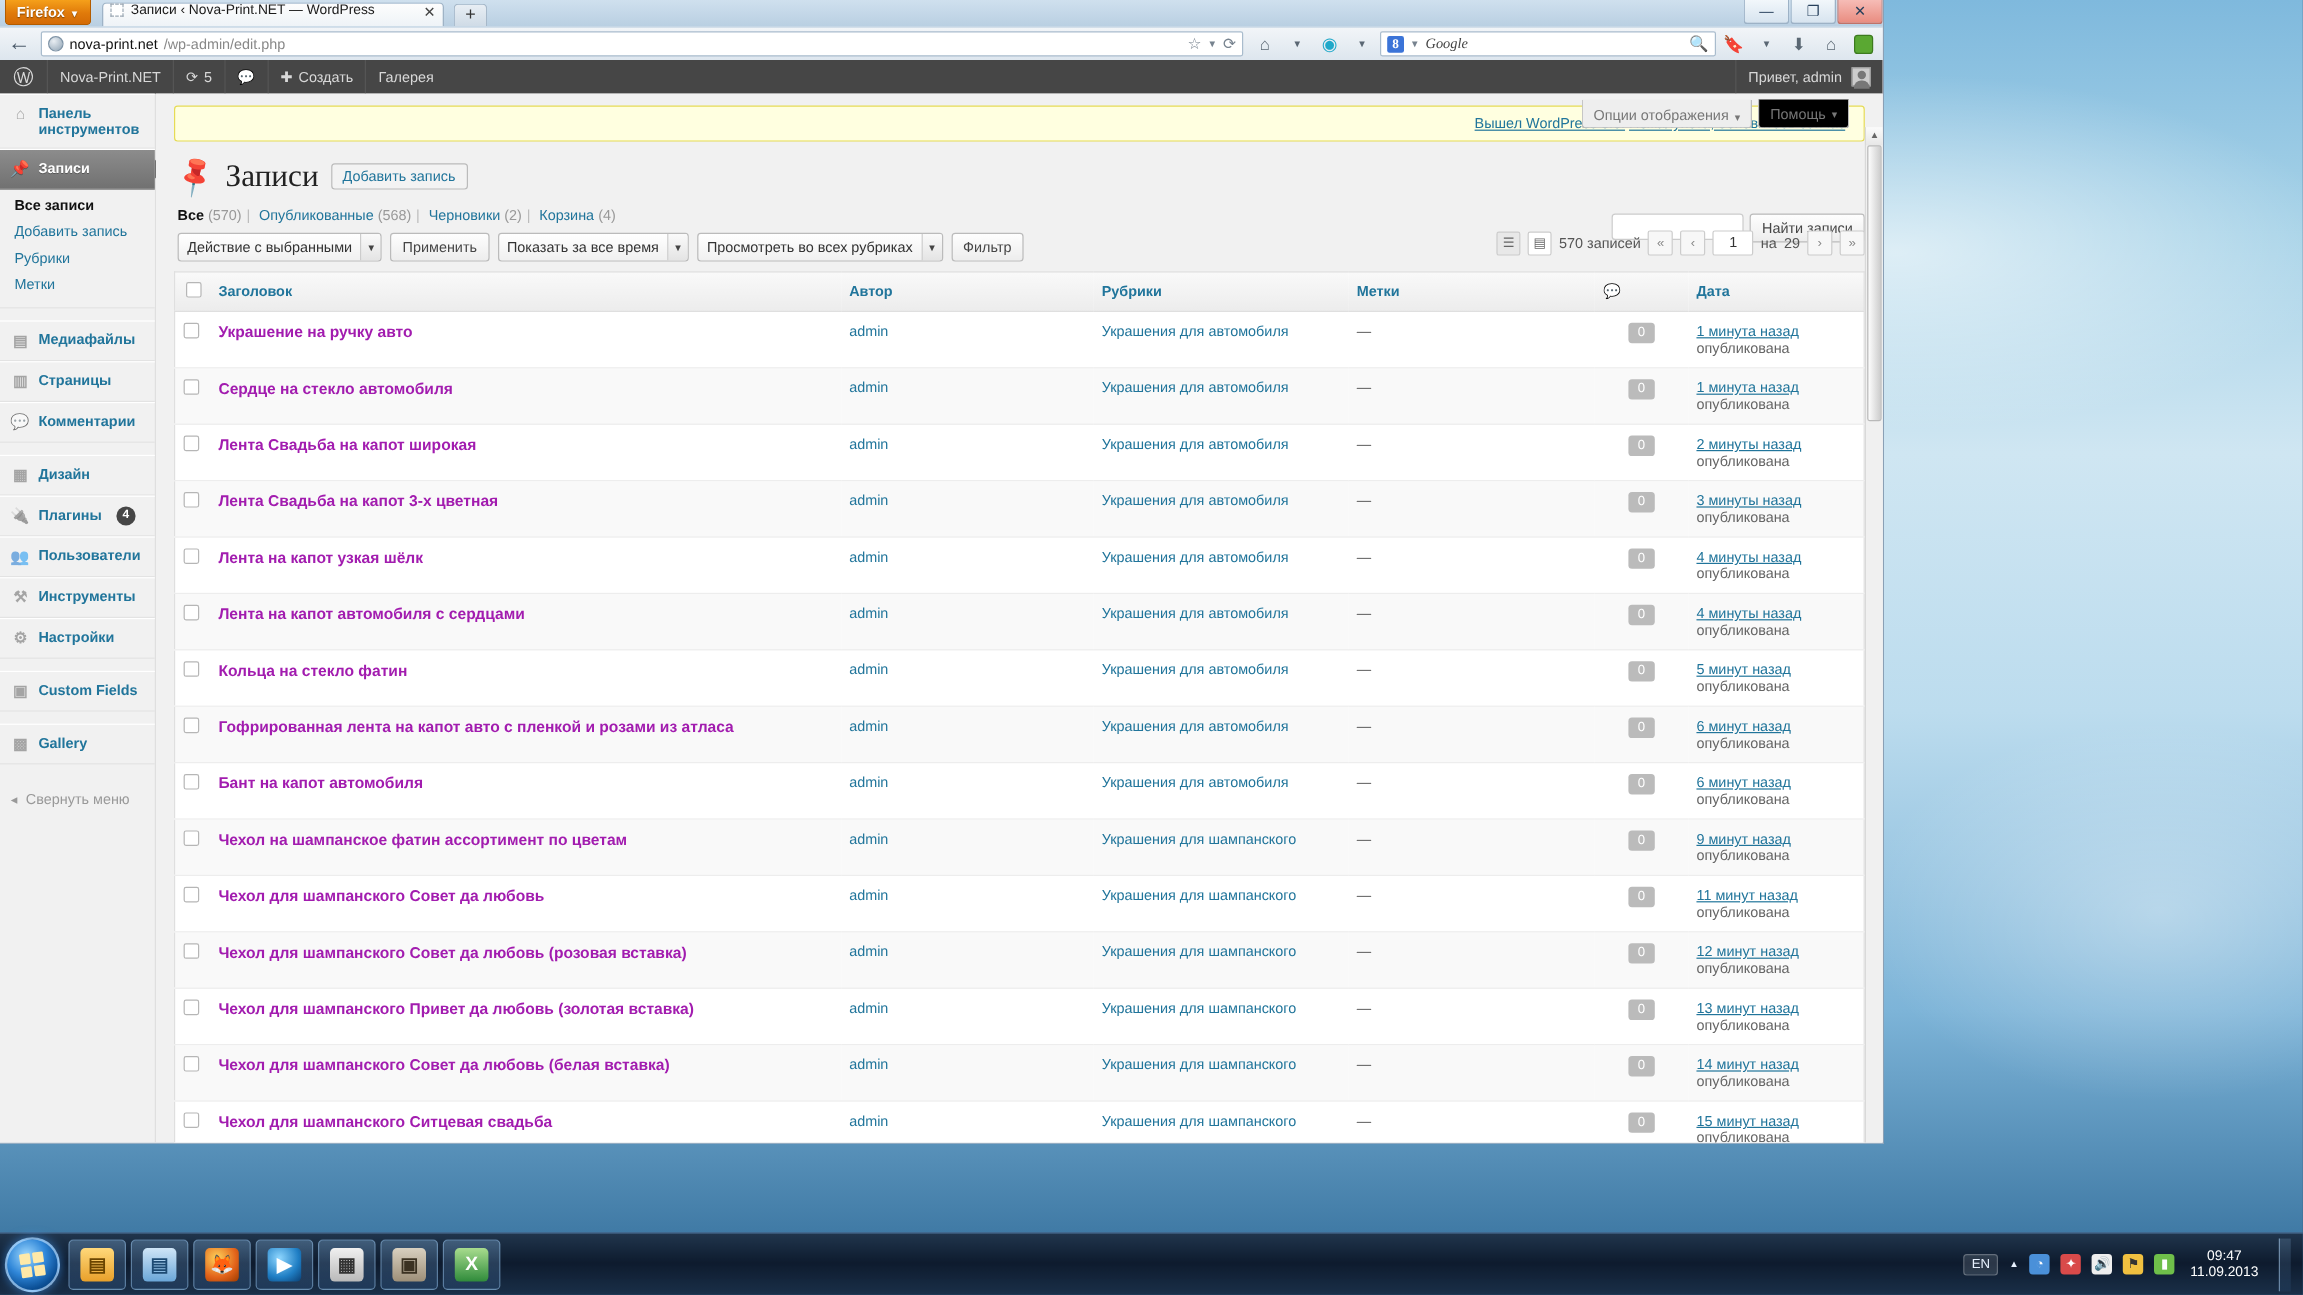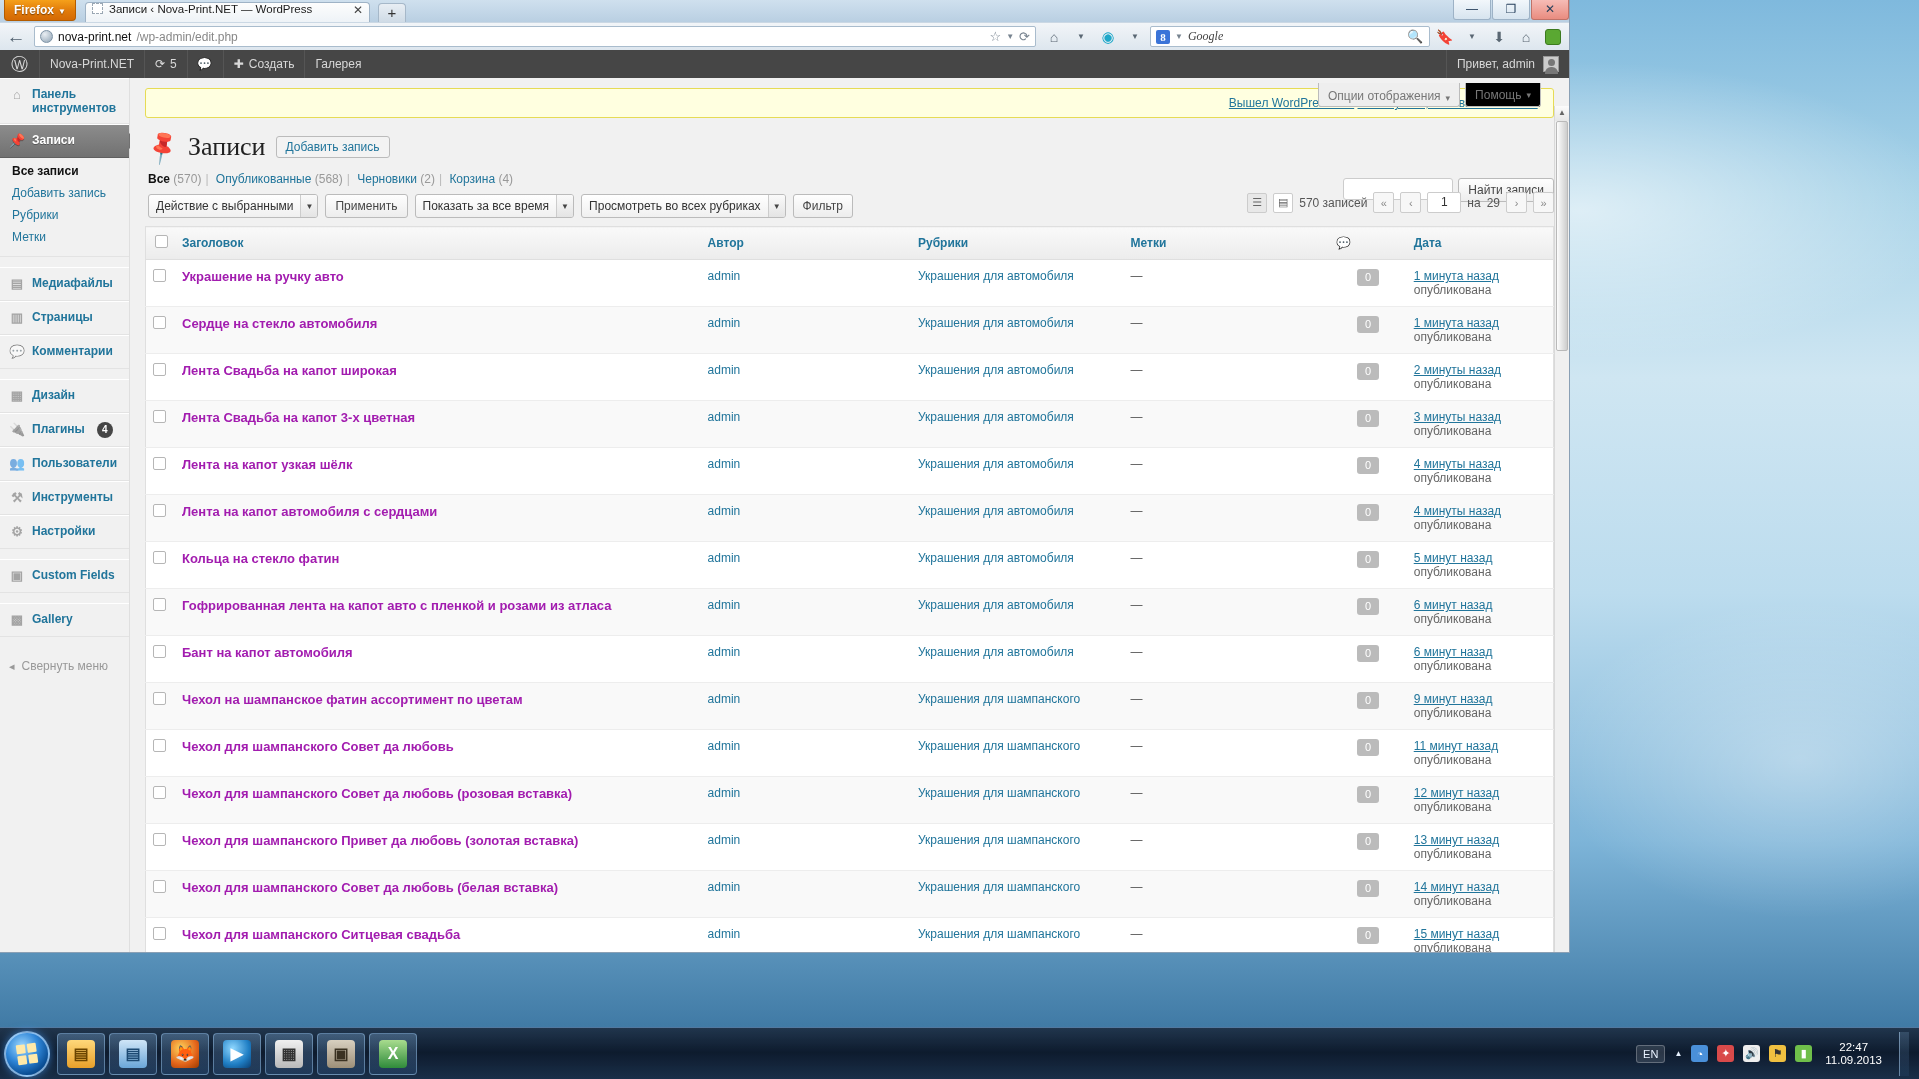--- a/index.html
+++ b/index.html
@@ -756,18 +756,18 @@
 
   <div class="tray">
     <span class="traylang">EN</span>
     <span style="font-size:8px">▲</span>
     <span class="trayico" style="background:#4a90d9;color:#fff">◔</span>
     <span class="trayico" style="background:#d94a4a;color:#fff">✦</span>
     <span class="trayico" style="background:#eee;color:#333">🔊</span>
     <span class="trayico" style="background:#f0c040;color:#333">⚑</span>
     <span class="trayico" style="background:#6fbf4a;color:#fff">▮</span>
     <span class="clock">
-      <span>22:47</span><br>
+      <span>09:47</span><br>
       <span>11.09.2013</span>
     </span>
     <span class="showdesk"></span>
   </div>
 </div>
 
 </body></html>

